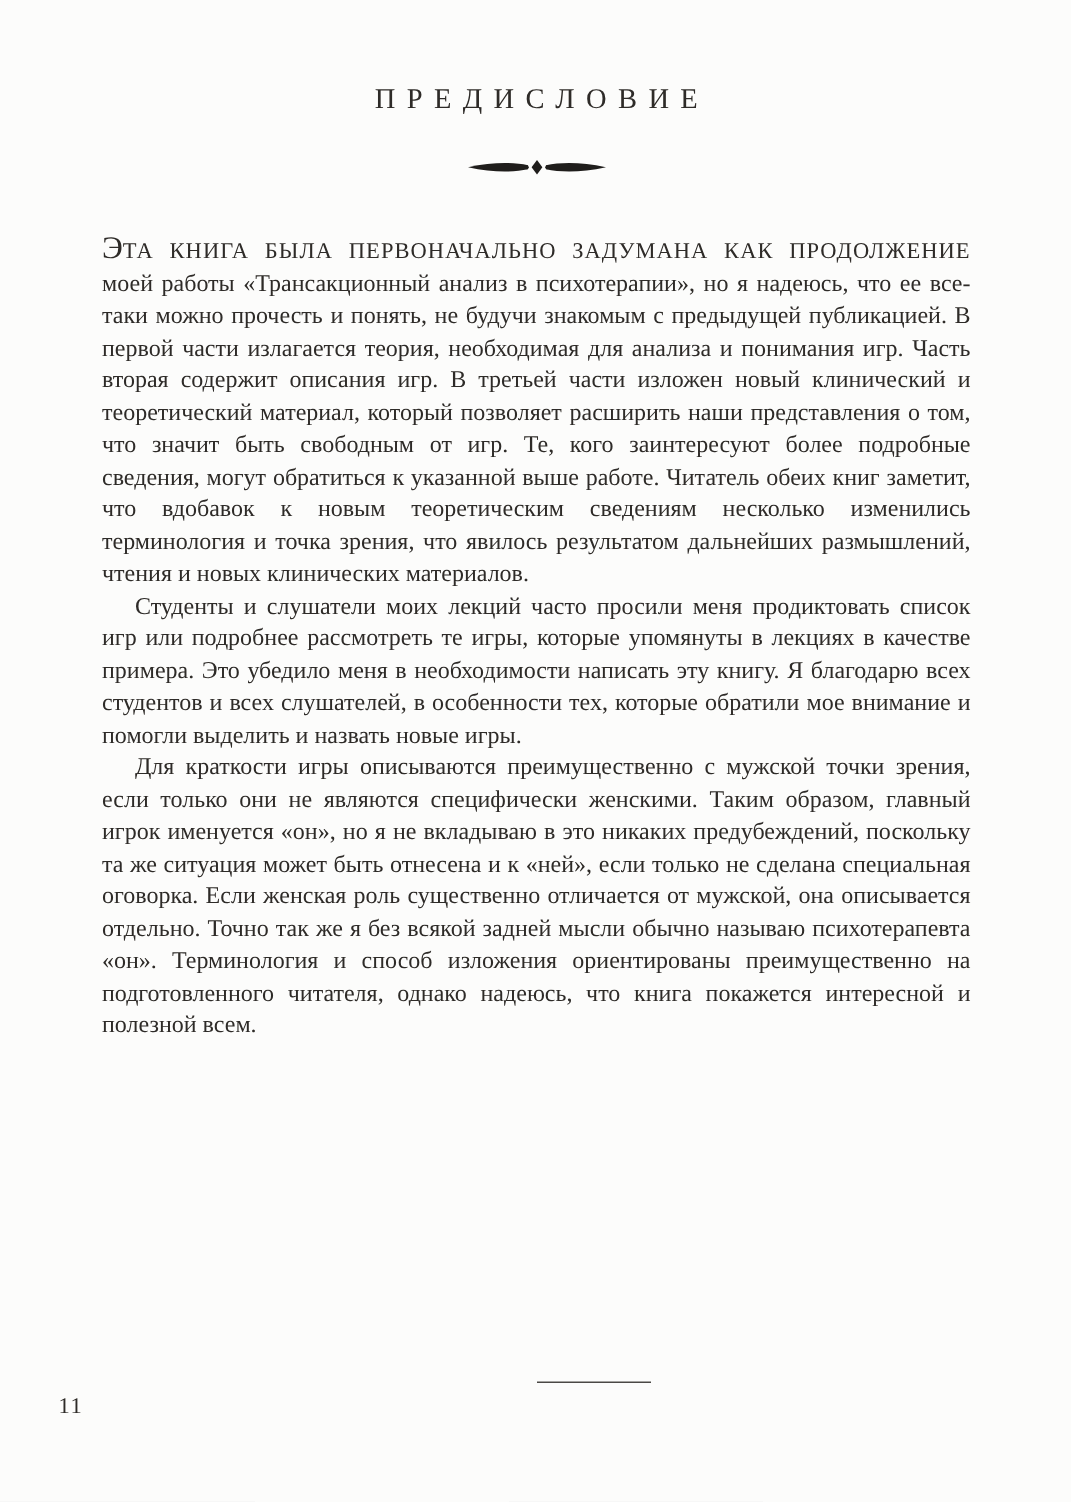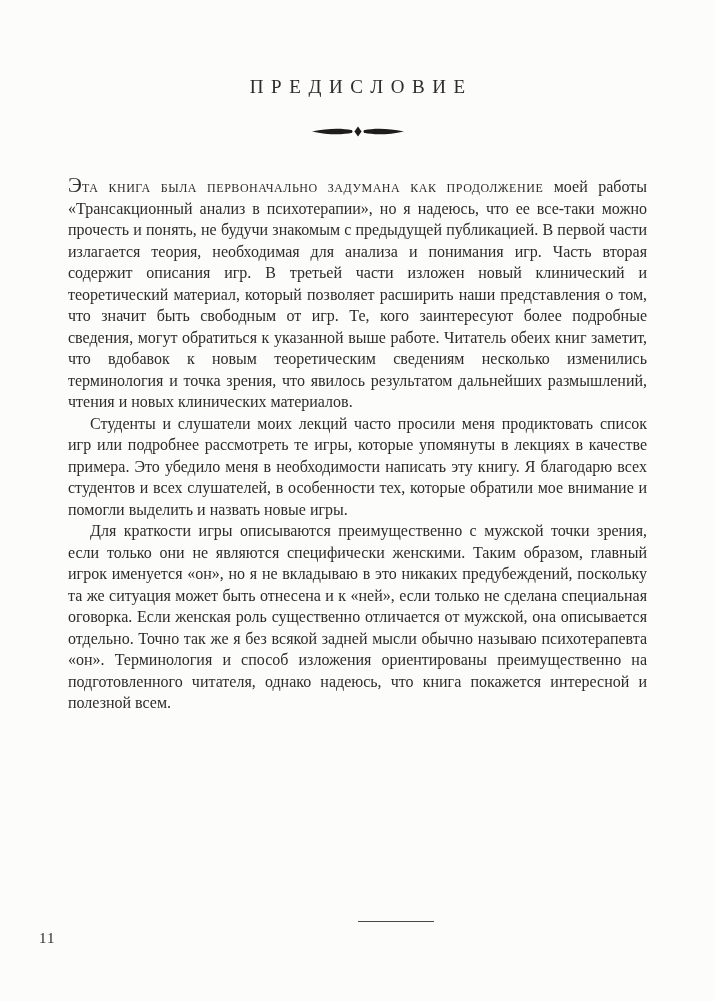--- a/index.html
+++ b/index.html
@@ -7,21 +7,21 @@
   body {
     background: #e9e9e9;
     font-family: "Liberation Serif", "DejaVu Serif", serif;
   }
   .book-page {
     position: relative;
     width: 714px;
     height: 1001px;
     background: var(--paper, #fcfcfb);
     color: var(--ink, #2e2b28);
-    padding: 76px 67px 0 68px;
+    padding: 56px 67px 0 68px;
     overflow: hidden;
   }
   .chapter-title {
     font-weight: normal;
     text-align: center;
     font-size: 19px;
     letter-spacing: 0.40em;
     text-indent: 0.40em;
     color: var(--ink, #2e2b28);
   }
@@ -41,21 +41,21 @@
     -webkit-hyphens: auto;
   }
   .para { margin: 0; }
   .para.indent { text-indent: 22px; }
   .opening .initial {
     font-size: 21px;
     line-height: 1;
   }
   .opening .lead {
     text-transform: uppercase;
-    font-size: 12px;
+    font-size: 15px;
     letter-spacing: 0.045em;
   }
   .page-footer {
     position: absolute;
     left: 16px;
     bottom: 54px;
     width: 100%;
     text-align: left;
     margin-left: 23px;
   }

